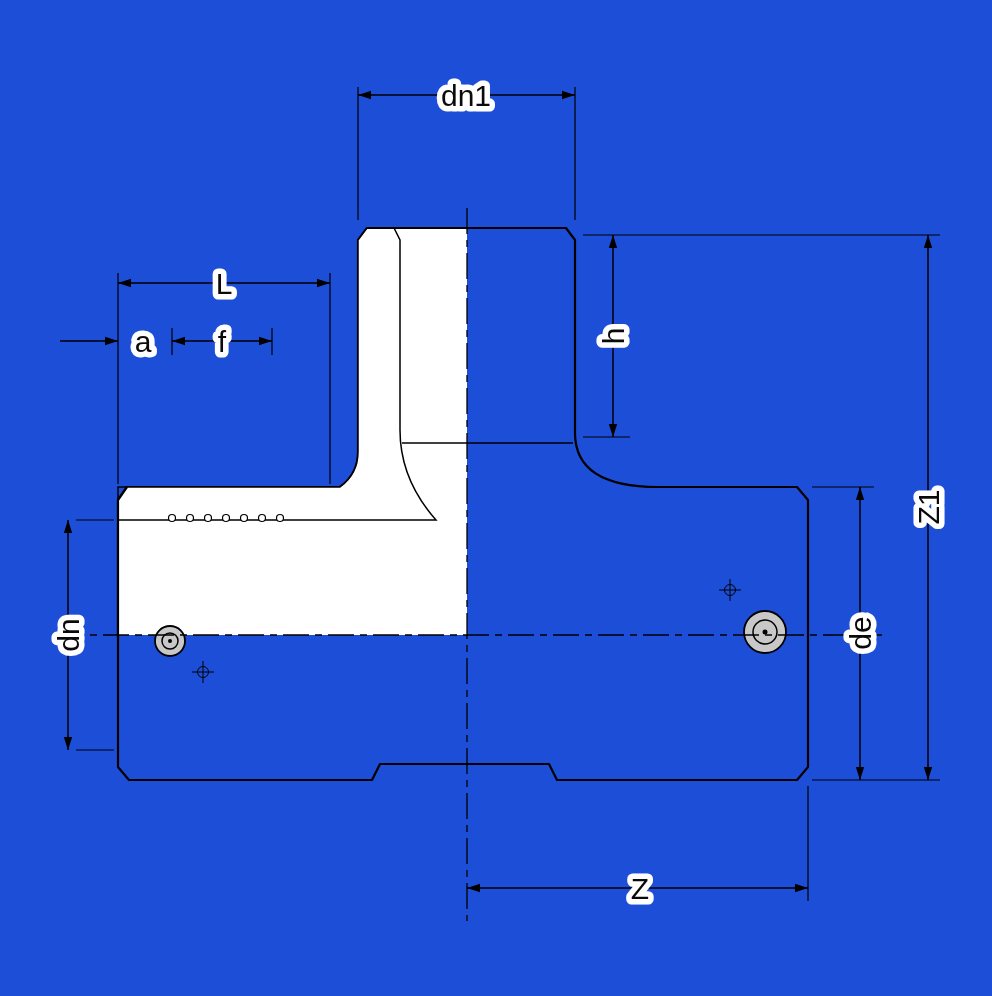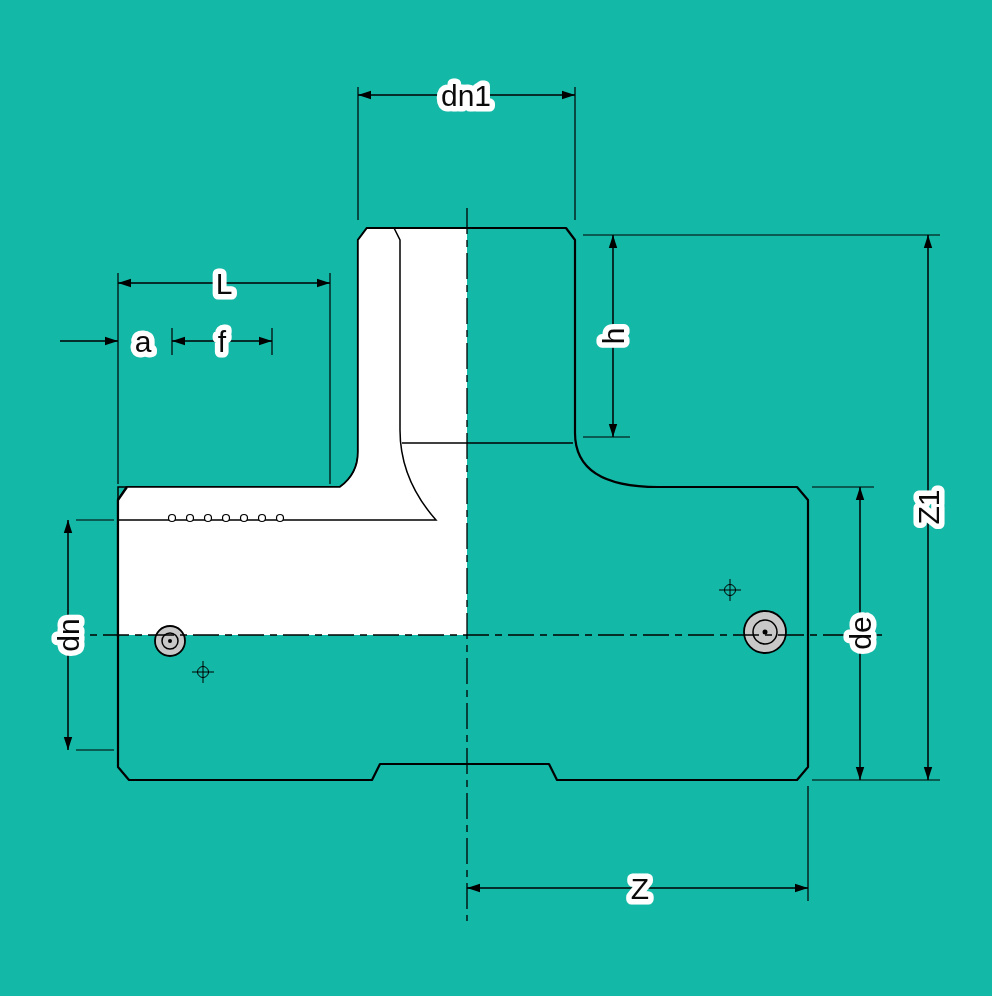--- a/index.html
+++ b/index.html
@@ -5,21 +5,21 @@
   html, body {
     margin: 0;
     padding: 0;
     background: #ffffff;
     font-family: "Liberation Sans", sans-serif;
   }
   .canvas {
     position: relative;
     width: 992px;
     height: 996px;
-    background: #14b8a6;
+    background: #1d4ed8;
     overflow: hidden;
   }
   svg { display: block; }
   .outline   { stroke: #000; stroke-width: 2.2; fill: none; stroke-linejoin: round; }
   .innerline { stroke: #000; stroke-width: 1.5; fill: none; }
   .dimline   { stroke: #000; stroke-width: 1.5; fill: none; }
   .extline   { stroke: #000; stroke-width: 1.2; fill: none; }
   .centerline{ stroke: #000; stroke-width: 1.3; fill: none; stroke-dasharray: 26 6 7 6; }
   .dim-label {
     font-family: "Liberation Sans", sans-serif;

